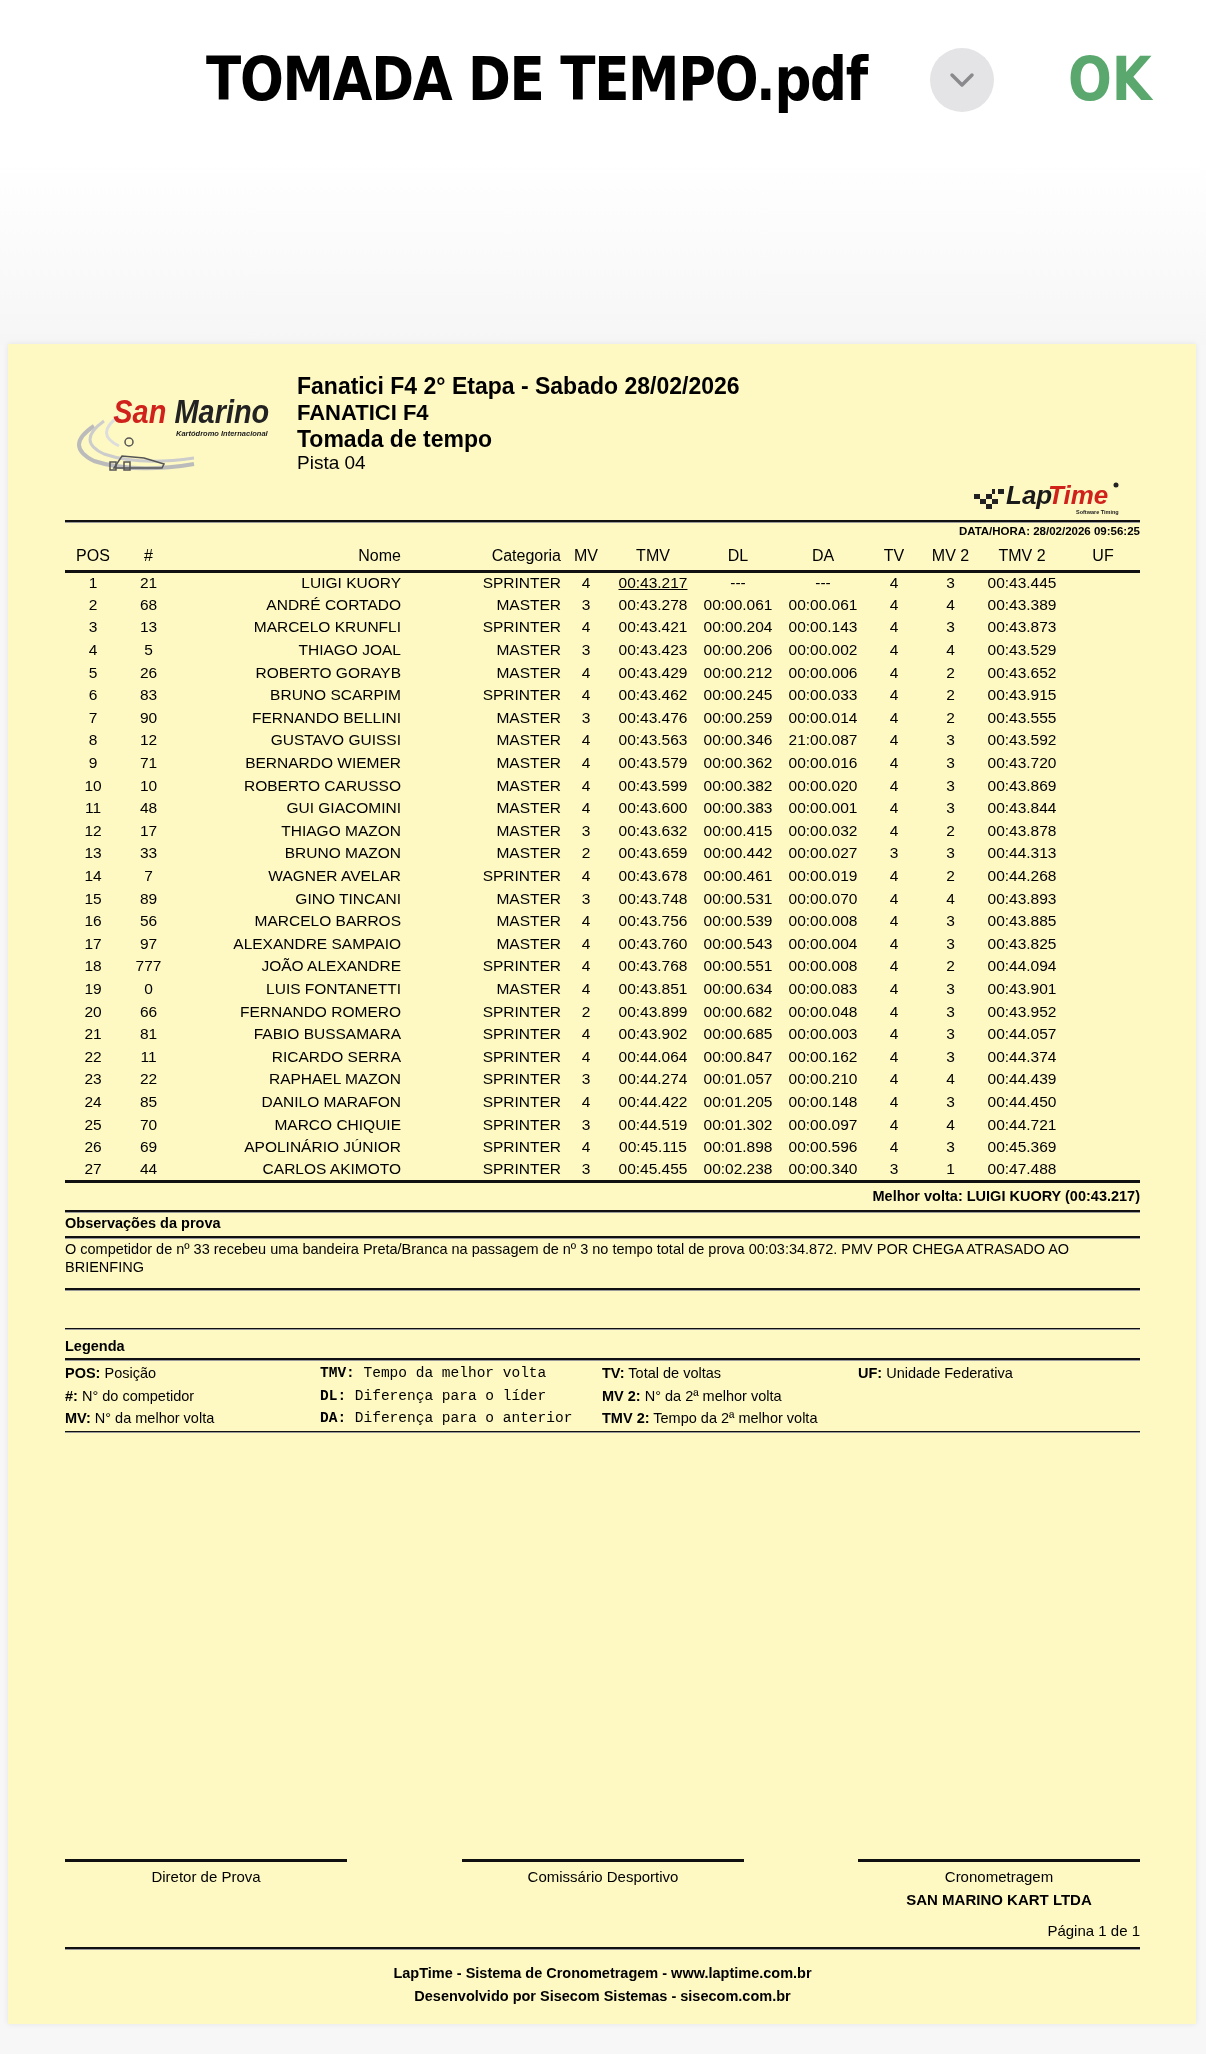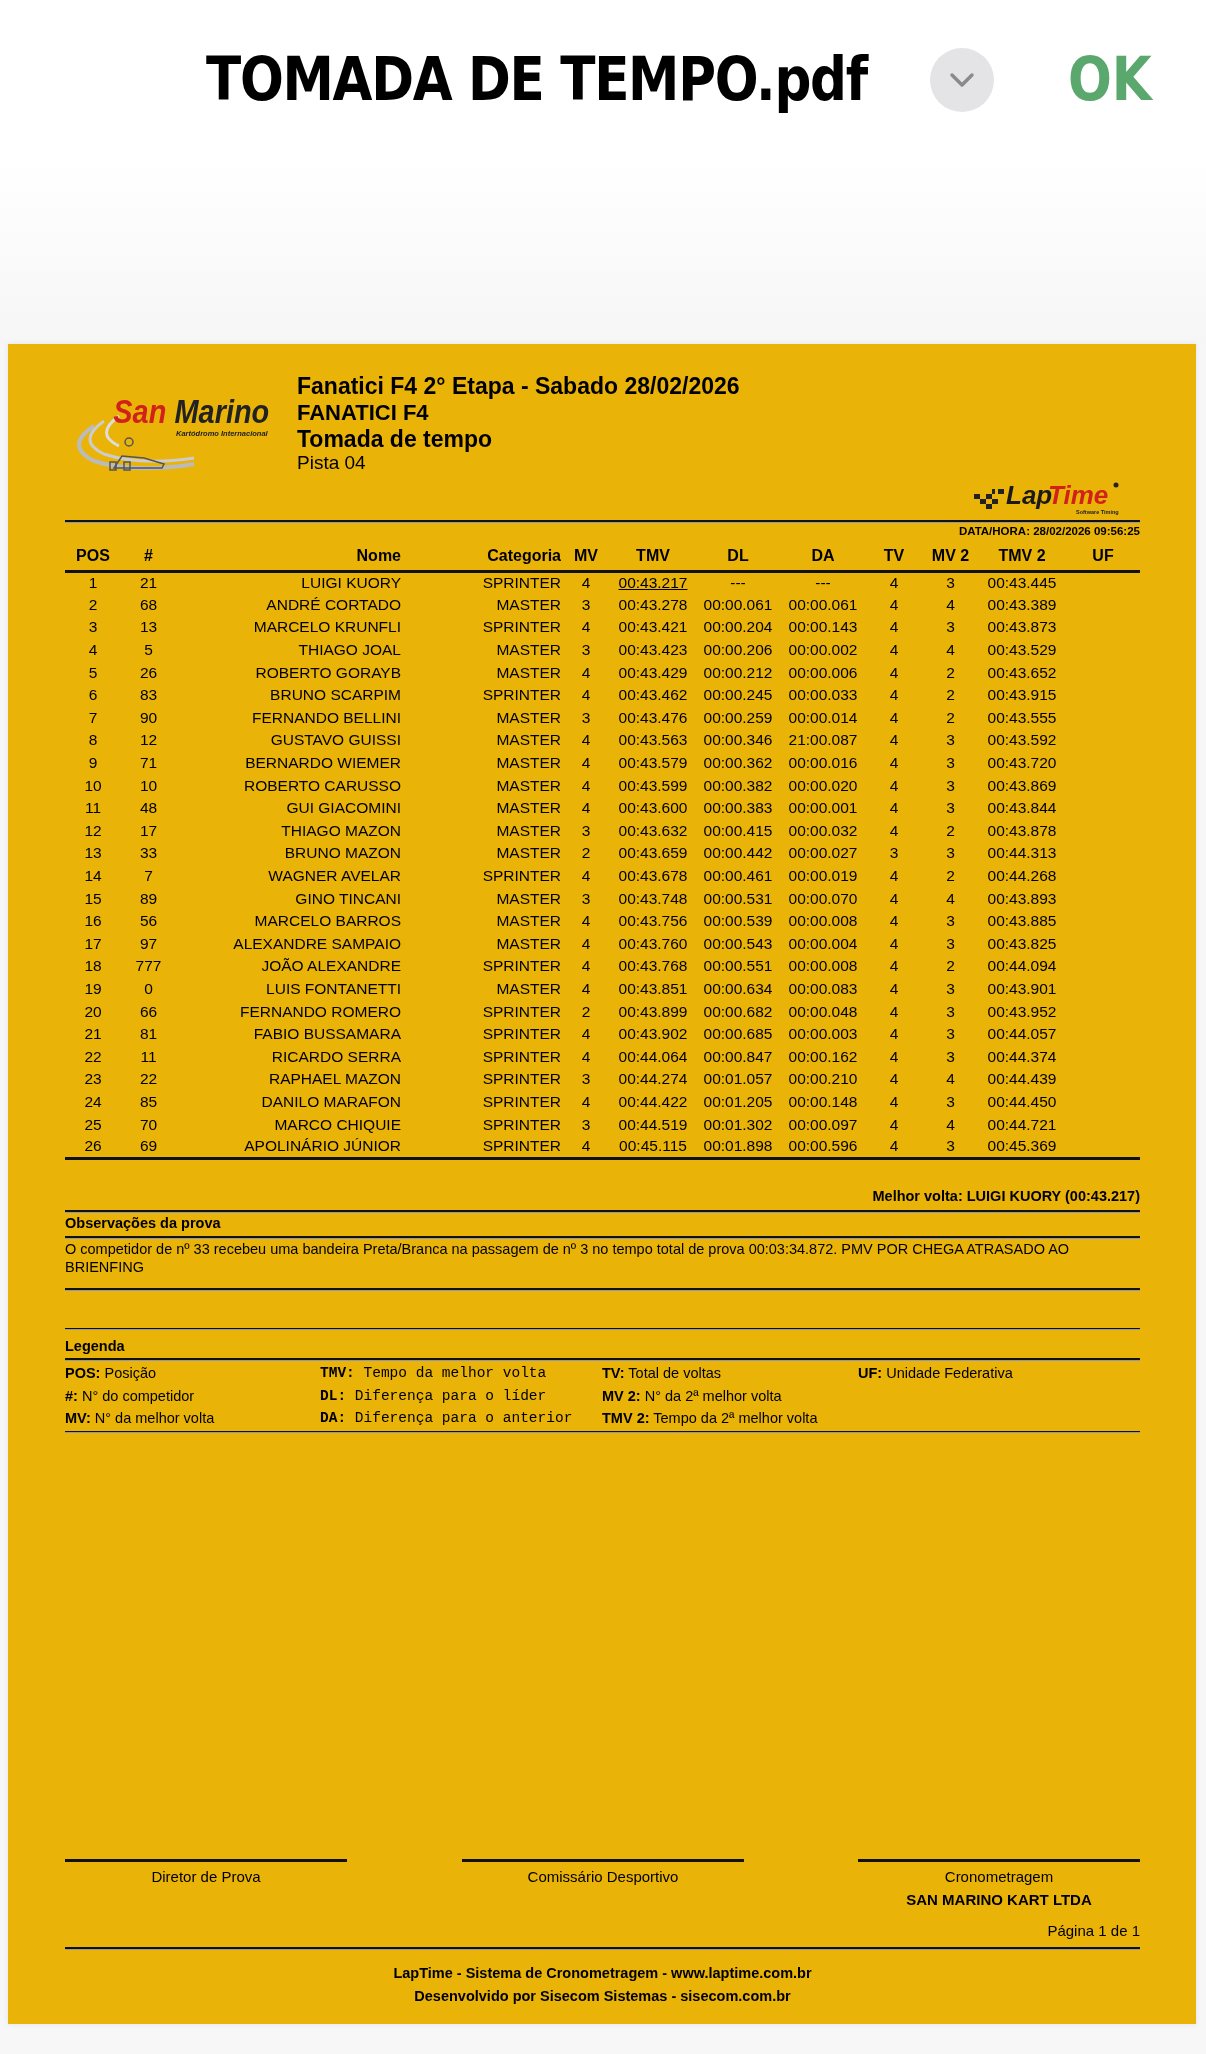--- a/index.html
+++ b/index.html
@@ -7,37 +7,37 @@
   body { font-family: "Liberation Sans", sans-serif; color: #000; position: relative; }
 
   
   .viewer-header { position: absolute; top: 0; left: 0; width: 1206px; height: 160px; background: #ffffff; }
   .viewer-fade { position: absolute; top: 160px; left: 0; width: 1206px; height: 185px; background: linear-gradient(#ffffff, #f6f6f7); }
   .doc-title { position: absolute; left: 206px; top: 44px; font-size: 60px; font-weight: 700; letter-spacing: -1.5px; font-family: "DejaVu Sans", sans-serif; transform: scaleX(0.86); transform-origin: left center; white-space: nowrap; }
   .chev-btn { position: absolute; left: 930px; top: 48px; width: 64px; height: 64px; border-radius: 50%; background: #e4e4e6; display: flex; align-items: center; justify-content: center; cursor: pointer; }
   .ok-btn { position: absolute; left: 1068px; top: 44px; font-size: 60px; font-weight: 700; color: #5aa86e; font-family: "DejaVu Sans", sans-serif; transform: scaleX(0.86); transform-origin: left center; cursor: pointer; }
 
   
-  .page { position: absolute; left: 8px; top: 344px; width: 1188px; height: 1680px; background: #eab308; box-shadow: 0 0 6px rgba(0,0,0,0.08); }
+  .page { position: absolute; left: 8px; top: 344px; width: 1188px; height: 1680px; background: #fef9c3; box-shadow: 0 0 6px rgba(0,0,0,0.08); }
 
   .logo-sm { position: absolute; left: 56px; top: 42px; width: 236px; height: 90px; }
   .hdr { position: absolute; left: 289px; top: 28px; }
   .hdr .event { font-size: 23px; font-weight: 700; line-height: 28px; white-space: nowrap; }
   .hdr .cat { font-size: 22px; font-weight: 700; line-height: 26px; }
   .hdr .sess { font-size: 23px; font-weight: 700; line-height: 26px; }
   .hdr .track { font-size: 19px; line-height: 22px; }
   .logo-lt { position: absolute; left: 960px; top: 132px; width: 160px; height: 44px; }
 
   .rule { position: absolute; left: 57px; width: 1075px; height: 3px; background: #111; border-bottom: 1px solid #999; }
   .rule.thin { height: 2px; }
 
   .datahora { position: absolute; right: 56px; top: 181px; font-size: 11.5px; font-weight: 700; }
 
   table.results { position: absolute; left: 57px; top: 199px; width: 1075px; border-collapse: collapse; font-size: 15.5px; }
-  table.results th { font-weight: 700; font-size: 16px; height: 28px; text-align: center; border-bottom: 3px solid #111; padding: 0; }
+  table.results th { font-weight: 400; font-size: 16px; height: 28px; text-align: center; border-bottom: 3px solid #111; padding: 0; }
   table.results td { height: 22.6px; padding: 0; text-align: center; white-space: nowrap; }
   table.results th.l, table.results td.l { text-align: right; }
   table.results tbody tr:last-child td { border-bottom: 3px solid #111; }
   .best { text-decoration: underline; }
 
   .melhor { position: absolute; right: 56px; top: 844px; font-size: 14.5px; font-weight: 700; }
   .obs-title { position: absolute; left: 57px; top: 871px; font-size: 14.5px; font-weight: 700; }
   .obs-text { position: absolute; left: 57px; top: 896px; width: 1060px; font-size: 14.5px; line-height: 18px; }
 
   .legend-title { position: absolute; left: 57px; top: 994px; font-size: 14.5px; font-weight: 700; }
@@ -498,20 +498,34 @@
           <td class="l">SPRINTER</td>
           <td>4</td>
           <td>00:45.115</td>
           <td>00:01.898</td>
           <td>00:00.596</td>
           <td>4</td>
           <td>3</td>
           <td>00:45.369</td>
           <td></td>
         </tr>
+        <tr>
+          <td>27</td>
+          <td>44</td>
+          <td class="l">CARLOS AKIMOTO</td>
+          <td class="l">SPRINTER</td>
+          <td>3</td>
+          <td>00:45.455</td>
+          <td>00:02.238</td>
+          <td>00:00.340</td>
+          <td>3</td>
+          <td>1</td>
+          <td>00:47.488</td>
+          <td></td>
+        </tr>
       </tbody>
   </table>
 
   <div class="rule" style="top:866px"></div>
   <div class="melhor">Melhor volta: LUIGI KUORY (00:43.217)</div>
 
   <div class="obs-title">Observações da prova</div>
   <div class="rule" style="top:892px"></div>
   <div class="obs-text">O competidor de nº 33 recebeu uma bandeira Preta/Branca na passagem de nº 3 no tempo total de prova 00:03:34.872. PMV POR CHEGA ATRASADO AO BRIENFING</div>
   <div class="rule" style="top:944px"></div>

